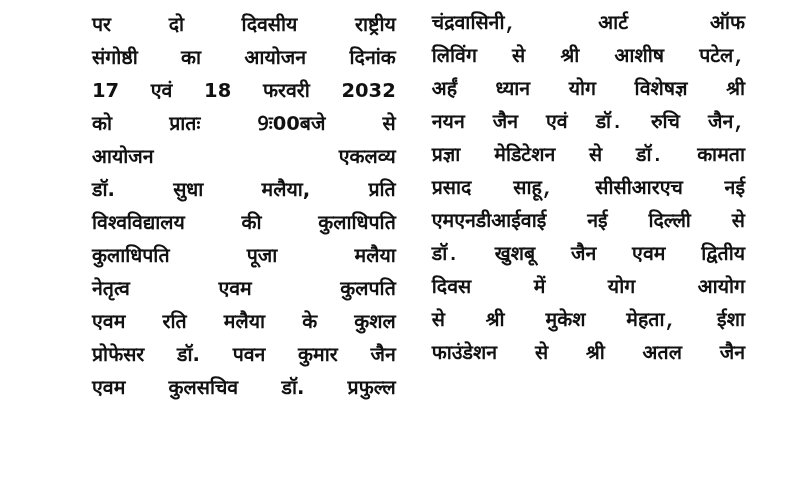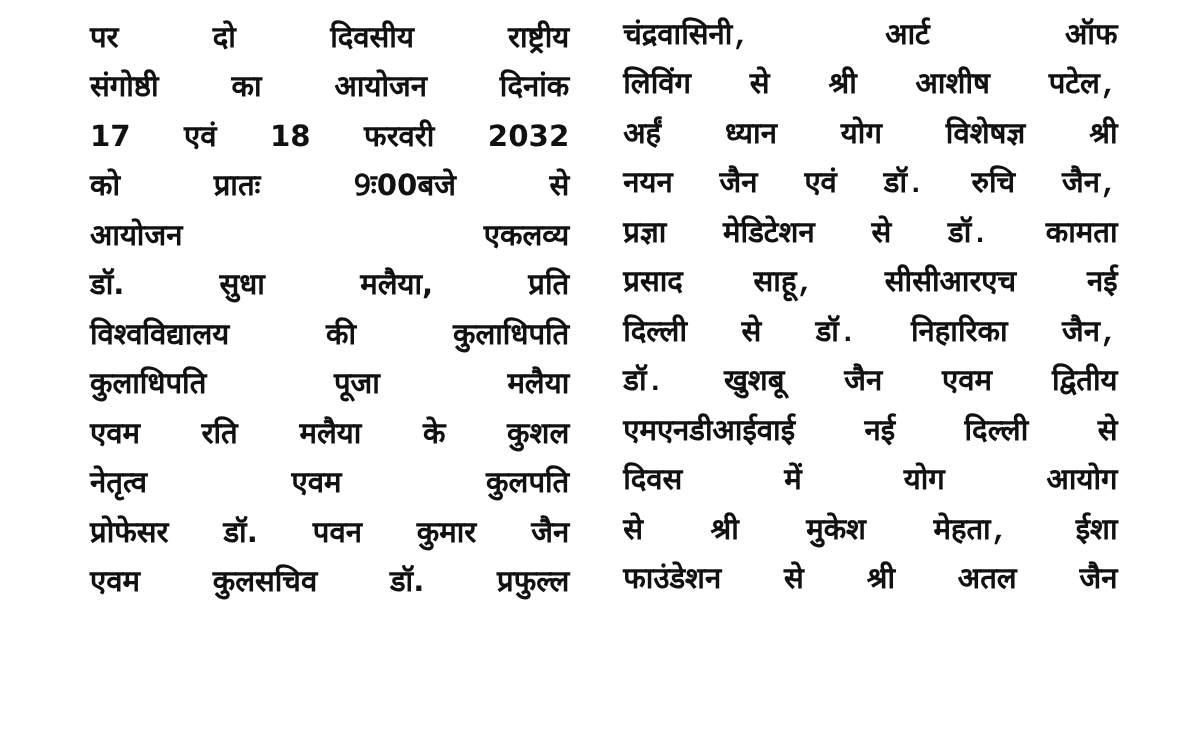--- a/index.html
+++ b/index.html
@@ -12,21 +12,21 @@
     height: 500px;
     overflow: hidden;
     font-family: "DejaVu Sans", sans-serif;
   }
   .page {
     position: relative;
     width: 785px;
     height: 500px;
     background: #ffffff;
     box-sizing: border-box;
-    padding: 8px 40px 0 60px;
+    padding: 8px 40px 0 92px;
   }
   .columns {
     display: flex;
     flex-direction: row;
     gap: 36px;
     height: 100%;
   }
   .col {
     width: 320px;
     position: relative;
@@ -66,38 +66,37 @@
     <div class="col col-left">
       <p class="para">
         <span class="line">पर दो दिवसीय राष्ट्रीय</span>
         <span class="line">संगोष्ठी का आयोजन दिनांक</span>
         <span class="line">17 एवं 18 फरवरी 2032</span>
         <span class="line">को प्रातः 9ः00बजे से</span>
         <span class="line">आयोजन एकलव्य</span>
         <span class="line">डॉ. सुधा मलैया, प्रति</span>
         <span class="line">विश्वविद्यालय की कुलाधिपति</span>
         <span class="line">कुलाधिपति पूजा मलैया</span>
+        <span class="line">नेतृत्व एवम कुलपति</span>
         <span class="line">एवम रति मलैया के कुशल</span>
-        <span class="line">नेतृत्व एवम कुलपति</span>
         <span class="line">प्रोफेसर डॉ. पवन कुमार जैन</span>
         <span class="line">एवम कुलसचिव डॉ. प्रफुल्ल</span>
       </p>
     </div>
 
     <div class="col col-right">
       <p class="para">
         <span class="line">चंद्रवासिनी, आर्ट ऑफ</span>
         <span class="line">लिविंग से श्री आशीष पटेल,</span>
         <span class="line">अर्हं ध्यान योग विशेषज्ञ श्री</span>
         <span class="line">नयन जैन एवं डॉ. रुचि जैन,</span>
         <span class="line">प्रज्ञा मेडिटेशन से डॉ. कामता</span>
         <span class="line">प्रसाद साहू, सीसीआरएच नई</span>
-        <span class="line">दिल्ली से डॉ. निहारिका जैन,</span>
+        <span class="line">एमएनडीआईवाई नई दिल्ली से</span>
         <span class="line">डॉ. खुशबू जैन एवम द्वितीय</span>
-        <span class="line">एमएनडीआईवाई नई दिल्ली से</span>
         <span class="line">दिवस में योग आयोग</span>
         <span class="line">से श्री मुकेश मेहता, ईशा</span>
         <span class="line">फाउंडेशन से श्री अतल जैन</span>
       </p>
     </div>
 
   </div>
 </div>
 
 </body></html>

